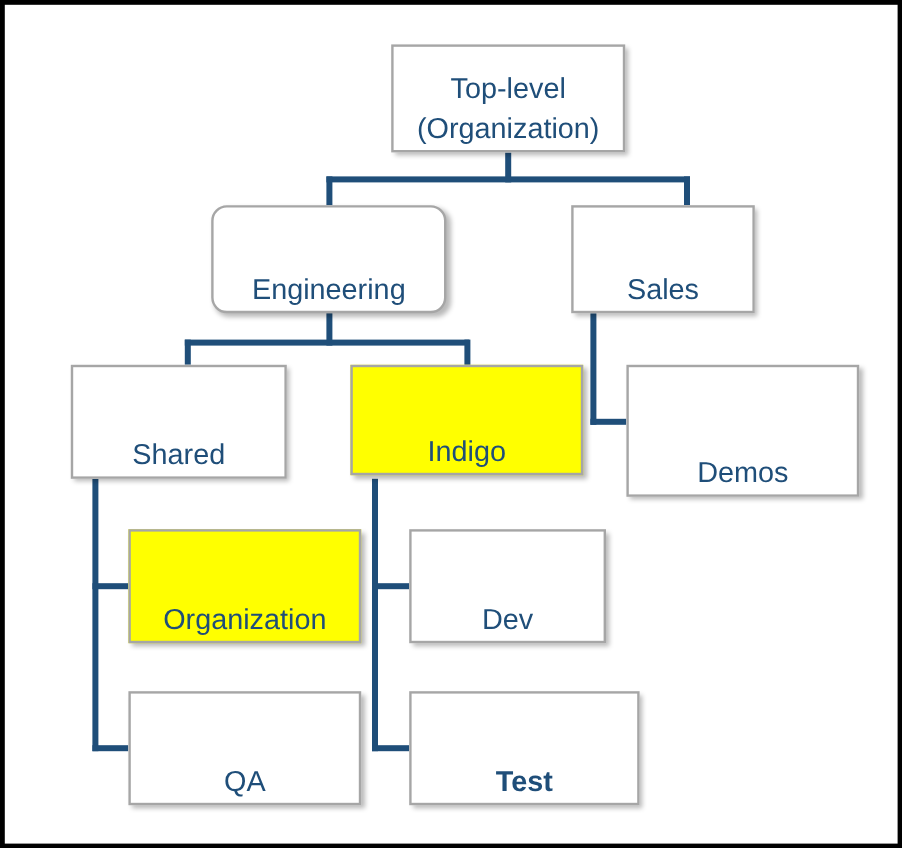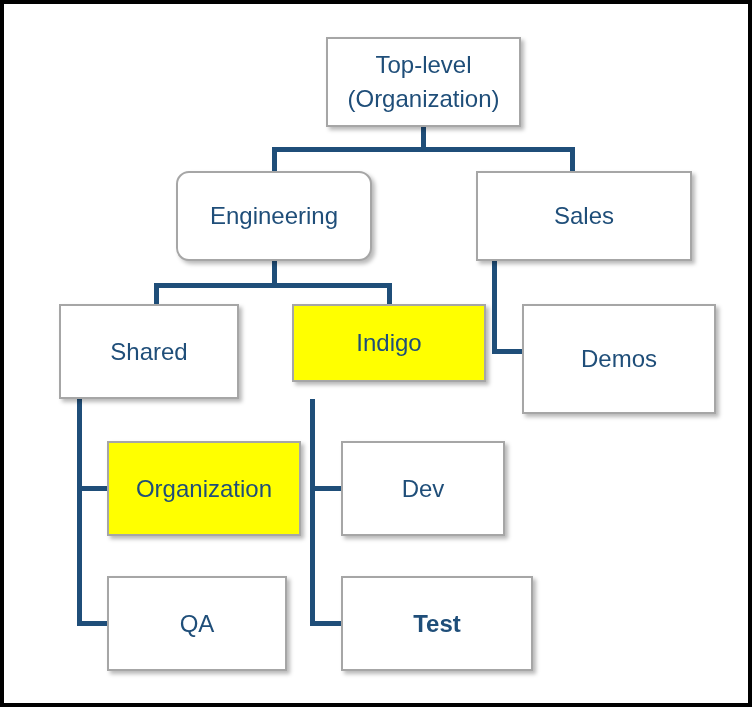--- a/index.html
+++ b/index.html
@@ -21,36 +21,36 @@
     position: absolute;
     box-sizing: border-box;
     background: #ffffff;
     border: 2px solid #a6a6a6;
     box-shadow: 3px 3px 4px rgba(0,0,0,0.28);
     color: #1F4E79;
     font-size: 24px;
     display: flex;
     flex-direction: column;
     align-items: center;
-    justify-content: center;
+    justify-content: flex-end;
     text-align: center;
     line-height: 1.4;
   }
   .node.highlight { background: #FFFF00; }
 
   
   .n-top         { left: 322px; top:  33px; width: 195px; height: 90px; }
   .n-engineering { left: 172px; top: 167px; width: 196px; height: 90px; border-radius: 13px; }
-  .n-sales       { left: 472px; top: 167px; width: 216px; height: 90px; }
+  .n-sales       { left: 472px; top: 167px; width: 153px; height: 90px; }
   .n-shared      { left:  55px; top: 300px; width: 180px; height: 95px; }
-  .n-indigo      { left: 288px; top: 300px; width: 194px; height: 78px; }
+  .n-indigo      { left: 288px; top: 300px; width: 194px; height: 92px; }
   .n-demos       { left: 518px; top: 300px; width: 194px; height: 110px; }
   .n-development { left: 103px; top: 437px; width: 194px; height: 95px; }
   .n-dev         { left: 337px; top: 437px; width: 164px; height: 95px; }
-  .n-qa          { left: 103px; top: 572px; width: 180px; height: 95px; }
+  .n-qa          { left: 103px; top: 572px; width: 194px; height: 95px; }
   .n-test        { left: 337px; top: 572px; width: 192px; height: 95px; font-weight: bold; }
 
   
   .conn {
     position: absolute;
     background: #1F4E79;
   }
   
   .c-top-down   { left: 417px; top: 123px; width:   5px; height: 25px; }
   .c-top-h      { left: 268px; top: 143px; width: 303px; height:  5px; }

